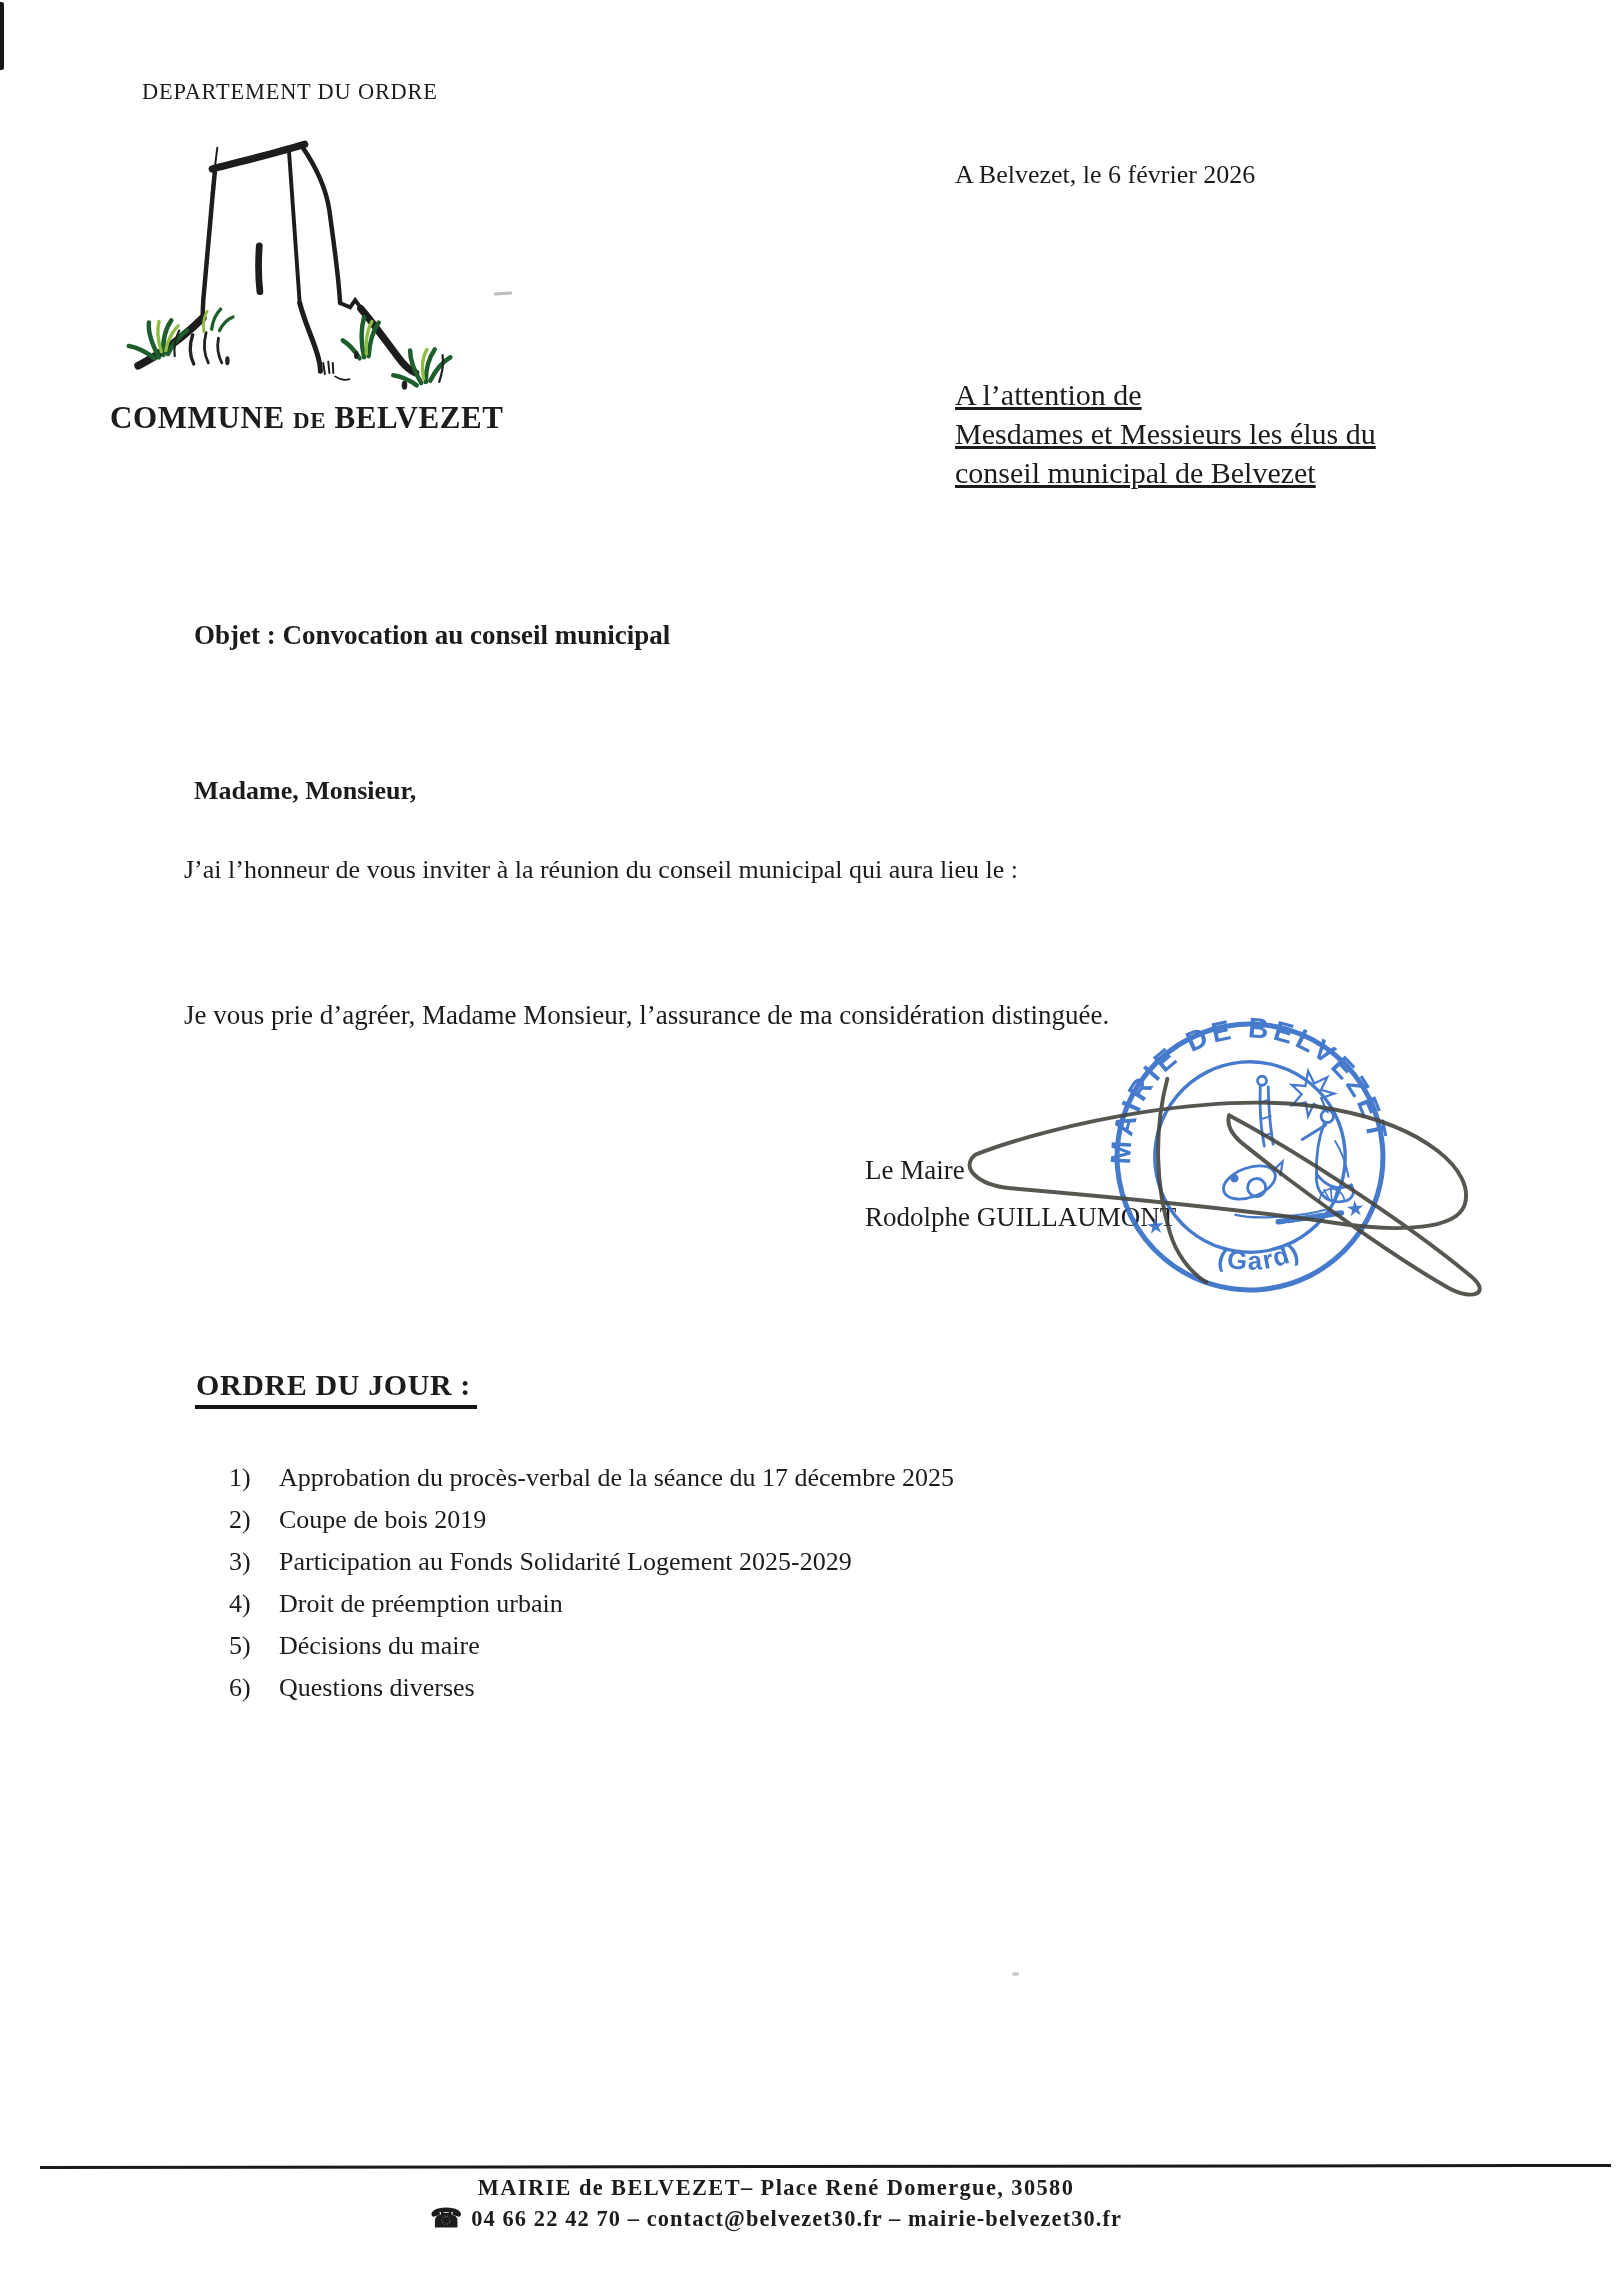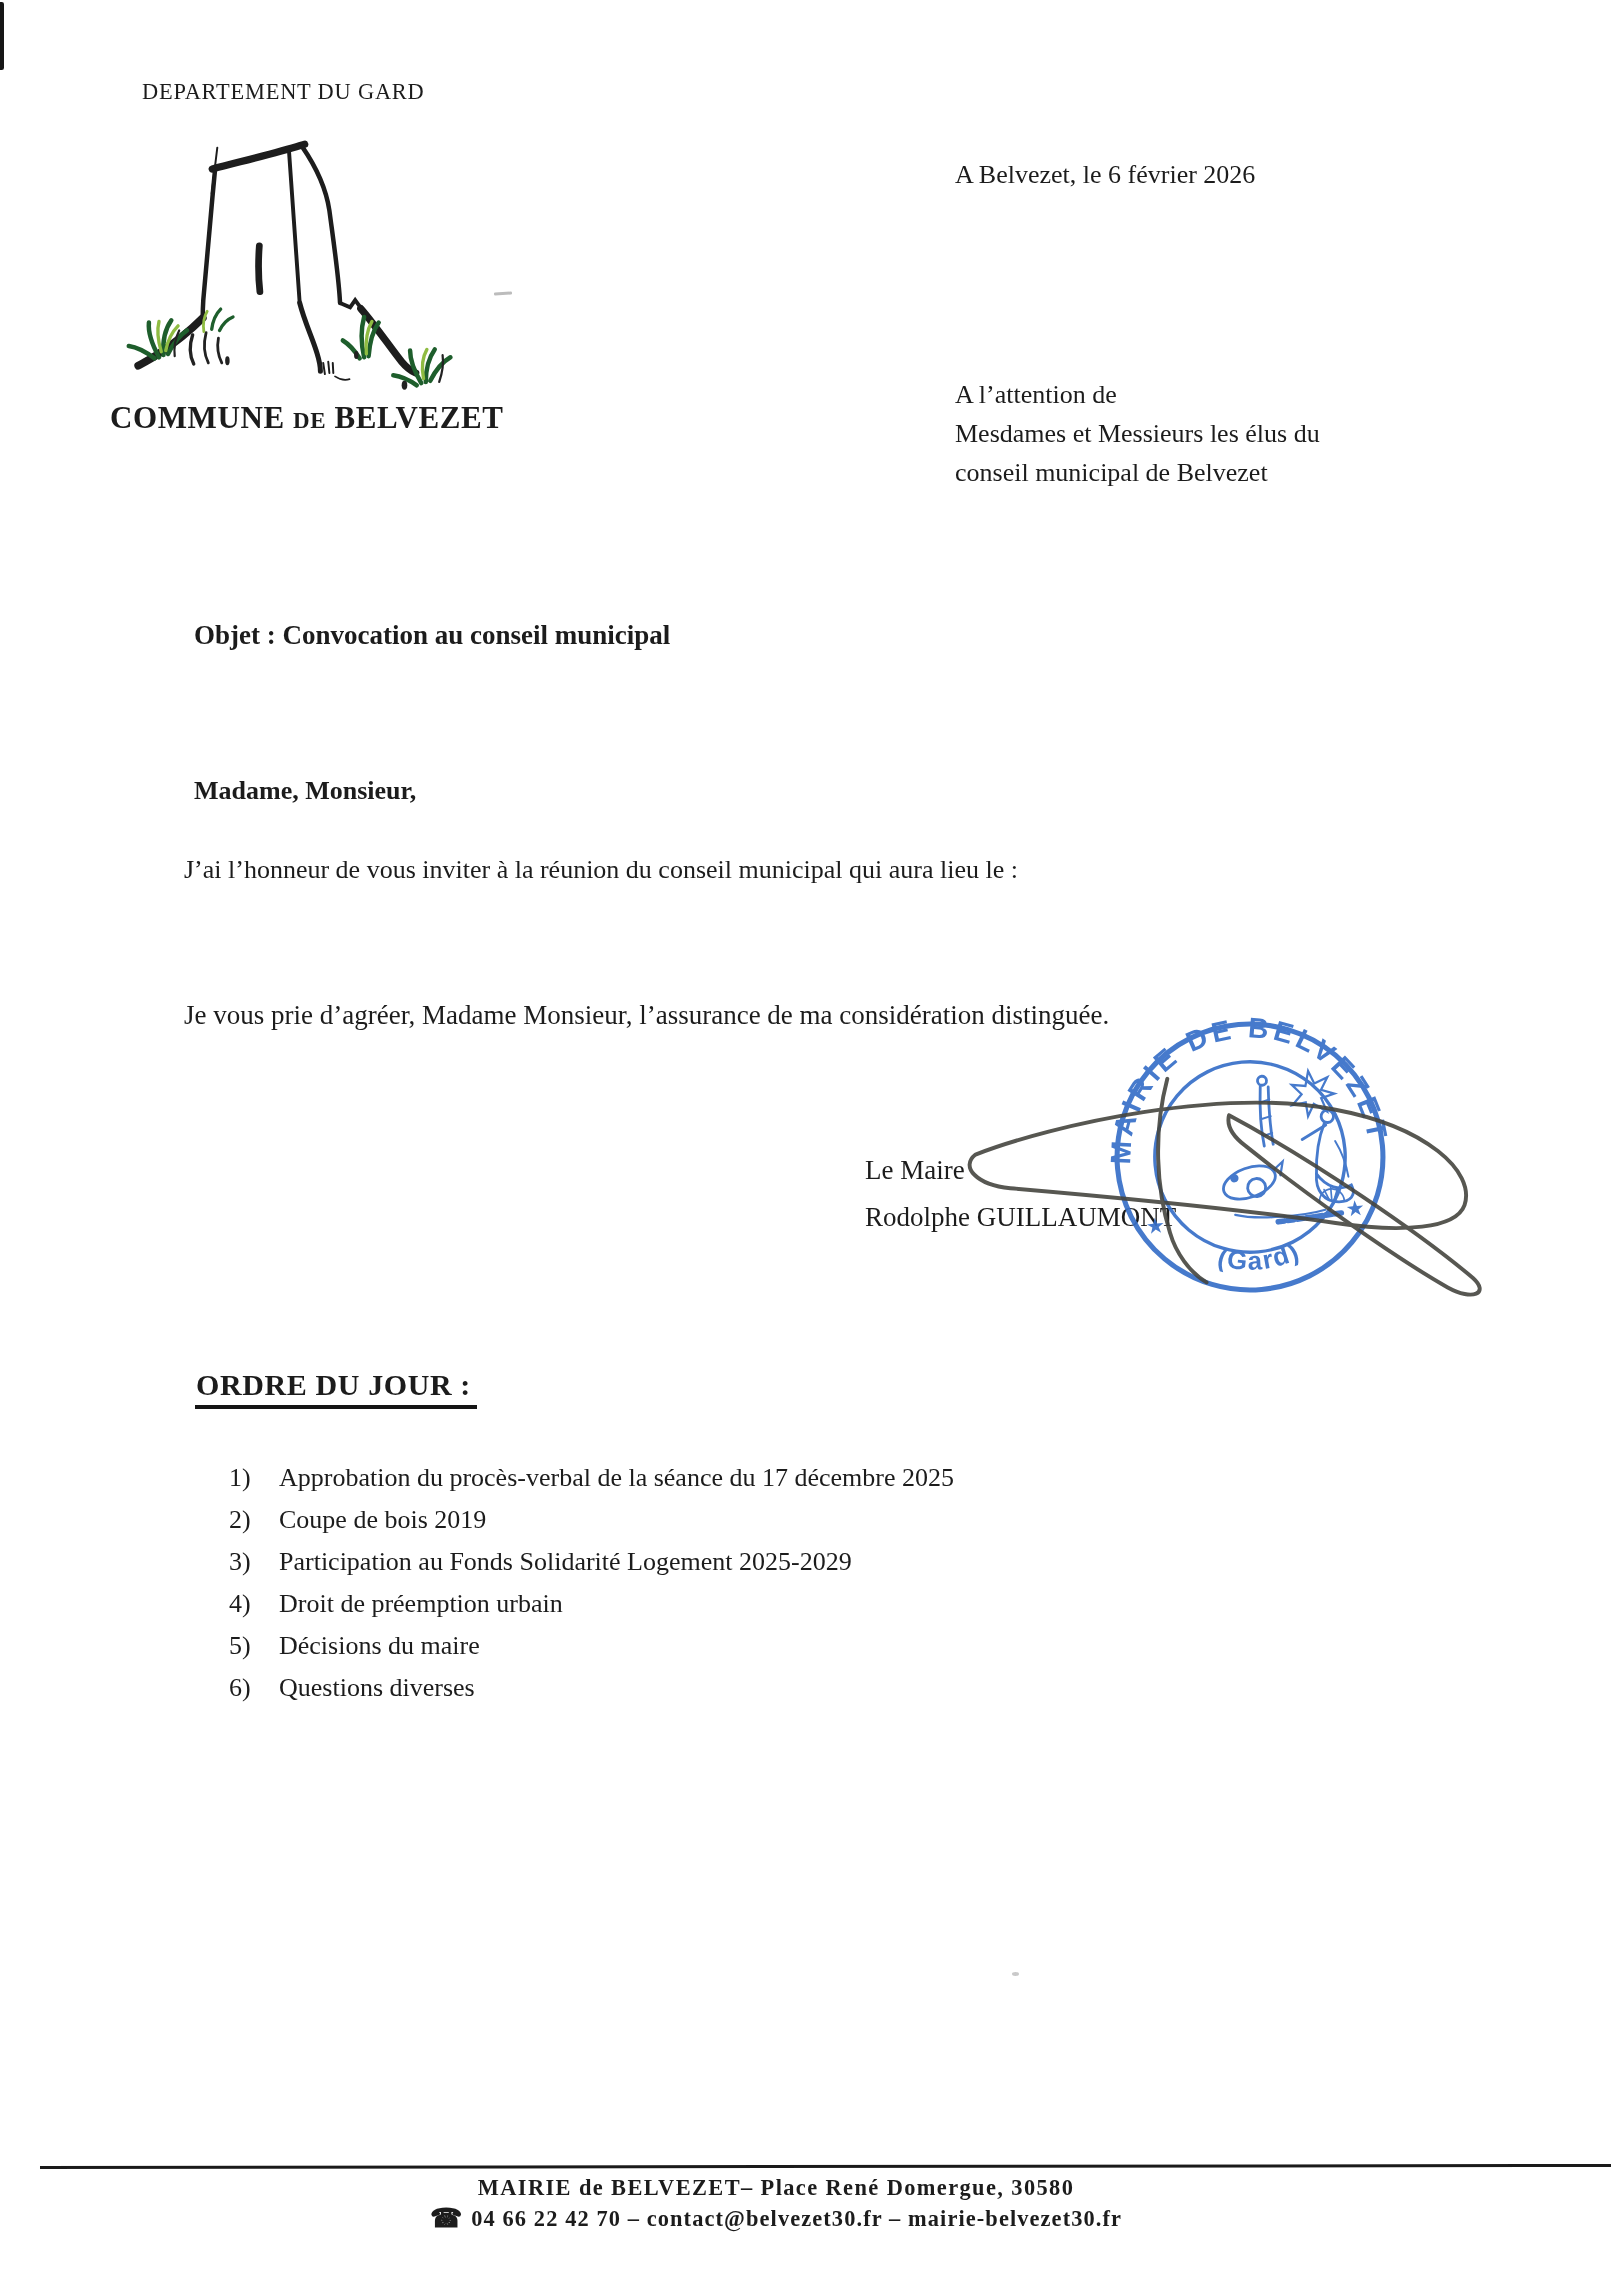--- a/index.html
+++ b/index.html
@@ -9,21 +9,21 @@
     background:#ffffff;
     font-family:"Liberation Serif","DejaVu Serif",serif;
     color:#1c1c1c;
     overflow:hidden;
   }
   .abs{position:absolute;white-space:nowrap;}
   .dept{font-size:22.4px;letter-spacing:0.8px;}
   .commune{font-size:31px;font-weight:bold;letter-spacing:0.6px;}
   .commune .de{font-size:23px;}
   .dateline{font-size:26px;}
-  .recipient{font-size:26px;line-height:39px;}
+  .recipient{font-size:30px;line-height:39px;text-decoration:underline;}
   .subject{font-size:27px;font-weight:bold;}
   .salutation{font-size:26px;font-weight:bold;}
   .bodytext{font-size:26px;}
   .meeting{font-size:27px;font-weight:bold;}
   .closing{font-size:27px;}
   .signer{font-size:27px;}
   .agenda-title{
     font-size:30px;font-weight:bold;letter-spacing:0.6px;
     border-bottom:4.5px solid #151515;padding:0 5.6px 3.4px 1.1px;
   }
@@ -45,21 +45,21 @@
 </style>
 </head>
 <body>
 
 <div class="page">
 
   <div class="edge-artifact"></div>
   <div class="logo-dash"></div>
   <div class="speck" style="left:1012px;top:1972px;width:6.7px;height:3.9px;"></div>
 
-  <div class="abs dept" style="left:142px;top:79px;">DEPARTEMENT DU GARD</div>
+  <div class="abs dept" style="left:142px;top:79px;">DEPARTEMENT DU ORDRE</div>
 
   <svg style="left:107px;top:132px;" width="382" height="269" viewBox="0 0 680 480" aria-hidden="true">
     <g stroke="#1d1d1d" fill="none" stroke-linecap="round">
       <path d="M 196,28 L 186,110" stroke-width="3.5"></path>
       <path d="M 187,66 C 240,52 300,38 344,24 L 352,22" stroke-width="13"></path>
       <path d="M 348,27 C 372,62 390,100 396,140 C 404,200 413,260 415,305" stroke-width="8"></path>
       <path d="M 415,305 L 433,313 L 442,300 L 455,318" stroke-width="7"></path>
       <path d="M 452,315 C 478,345 505,385 525,410 C 535,422 543,427 550,430" stroke-width="13"></path>
       <path d="M 324,35 L 343,305" stroke-width="7"></path>
       <path d="M 343,305 C 352,340 366,368 374,395 C 378,408 380,418 380,427" stroke-width="9"></path>

